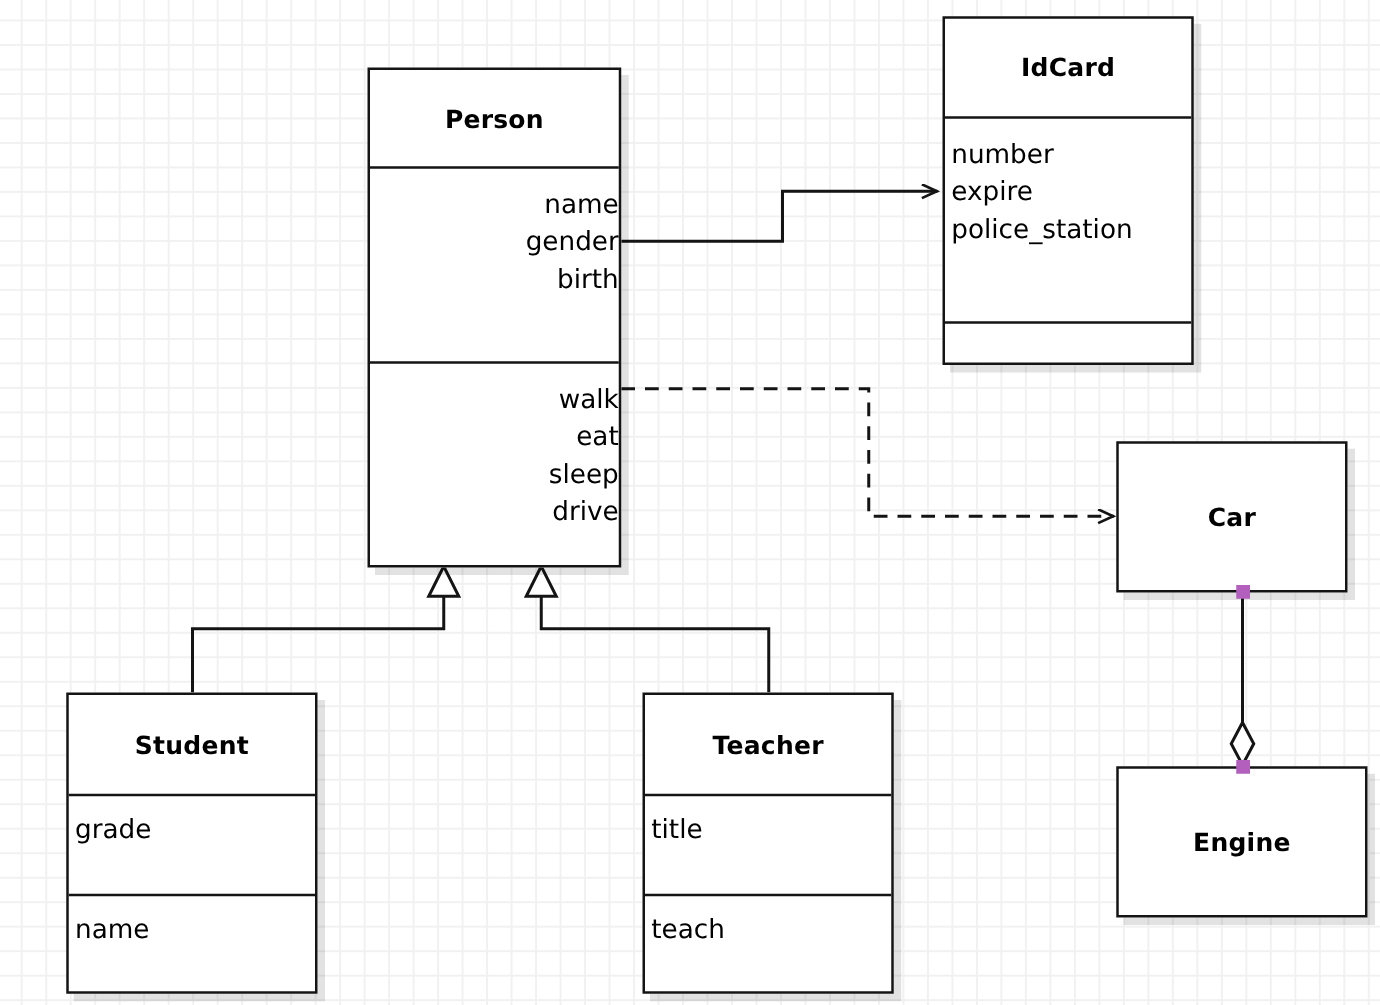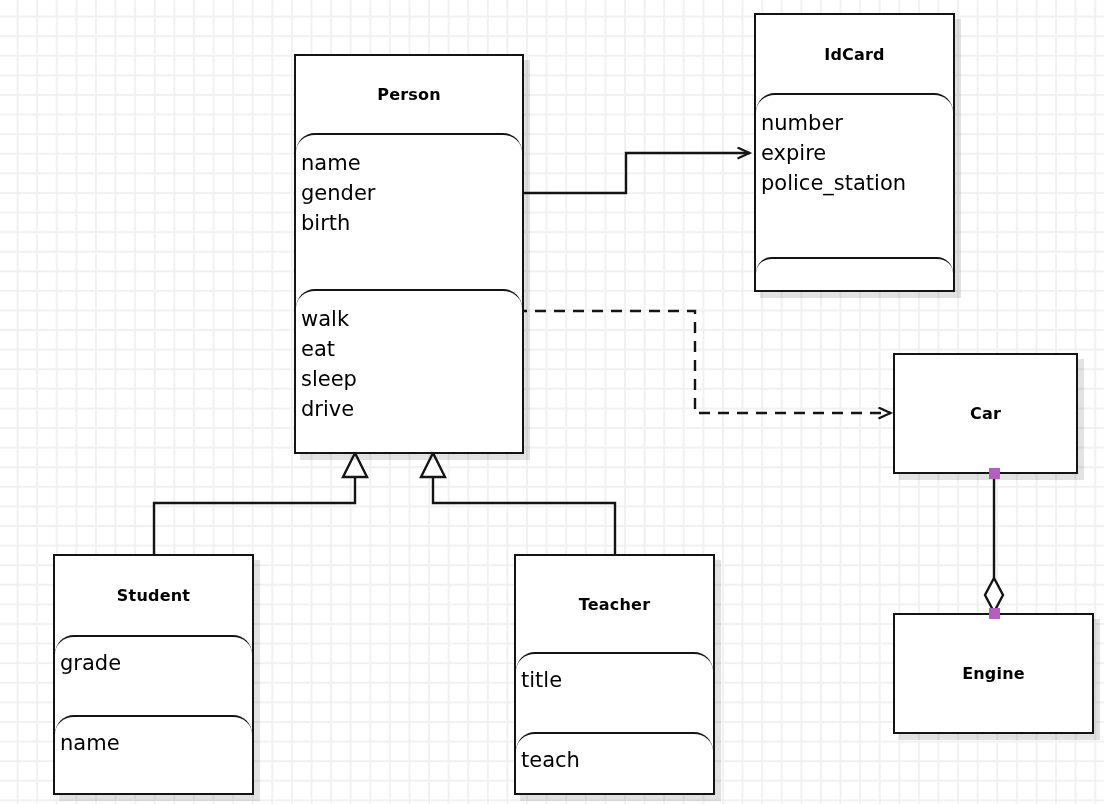--- a/index.html
+++ b/index.html
@@ -39,28 +39,27 @@
     box-shadow: 6px 6px 0 0 rgba(0,0,0,0.115);
     z-index: 5;
   }
   .uml-compartment {
     box-sizing: border-box;
     position: relative;
     overflow: hidden;
   }
   .uml-compartment + .uml-compartment {
     border-top: 2.5px solid #141414;
-    border-radius: 19px;
   }
   .uml-title {
     display: flex;
     align-items: center;
     justify-content: center;
     font-weight: bold;
-    font-size: 16px;
+    font-size: 20px;
     color: #000000;
     letter-spacing: 0.2px;
   }
   .uml-members {
     padding: 13px 0 0 5px;
     font-size: 21px;
     line-height: 30px;
     color: #000000;
   }
   .uml-members.pad-sm {
@@ -109,21 +108,21 @@
       <path d="M 615,554 L 615,503 L 433,503 L 433,474" fill="none" stroke="#141414" stroke-width="2.4"></path>
       <polygon points="433,453 421,477 445,477" fill="#ffffff" stroke="#141414" stroke-width="2.4" stroke-linejoin="miter"></polygon>
     </g>
 
     <g>
       <path d="M 994,473 L 994,578" fill="none" stroke="#141414" stroke-width="2.4"></path>
       <polygon points="994,578 1003,595 994,612 985,595" fill="#ffffff" stroke="#141414" stroke-width="2.4" stroke-linejoin="miter"></polygon>
     </g>
   </svg>
 
-  <div class="uml-class" style="left:294px; top:54px; width:230px; height:400px;">
+  <div class="uml-class" style="left:294px; top:54px; width:203px; height:400px;text-align:right;">
     <div class="uml-compartment uml-title" style="height:77px;">
       <span>Person</span>
     </div>
     <div class="uml-compartment uml-members" style="height:156px;">
       <div class="member-line">name</div>
       <div class="member-line">gender</div>
       <div class="member-line">birth</div>
     </div>
     <div class="uml-compartment uml-members" style="height:165px;">
       <div class="member-line">walk</div>
@@ -165,21 +164,21 @@
     </div>
     <div class="uml-compartment uml-members pad-sm" style="height:80px;">
       <div class="member-line">grade</div>
     </div>
     <div class="uml-compartment uml-members pad-sm" style="height:80px;">
       <div class="member-line">name</div>
     </div>
   </div>
 
   <div class="uml-class" style="left:514px; top:554px; width:201px; height:241px;">
-    <div class="uml-compartment uml-title" style="height:96px;">
+    <div class="uml-compartment uml-title" style="height:79px;">
       <span>Teacher</span>
     </div>
     <div class="uml-compartment uml-members pad-sm" style="height:80px;">
       <div class="member-line">title</div>
     </div>
     <div class="uml-compartment uml-members pad-sm" style="height:80px;">
       <div class="member-line">teach</div>
     </div>
   </div>
 

